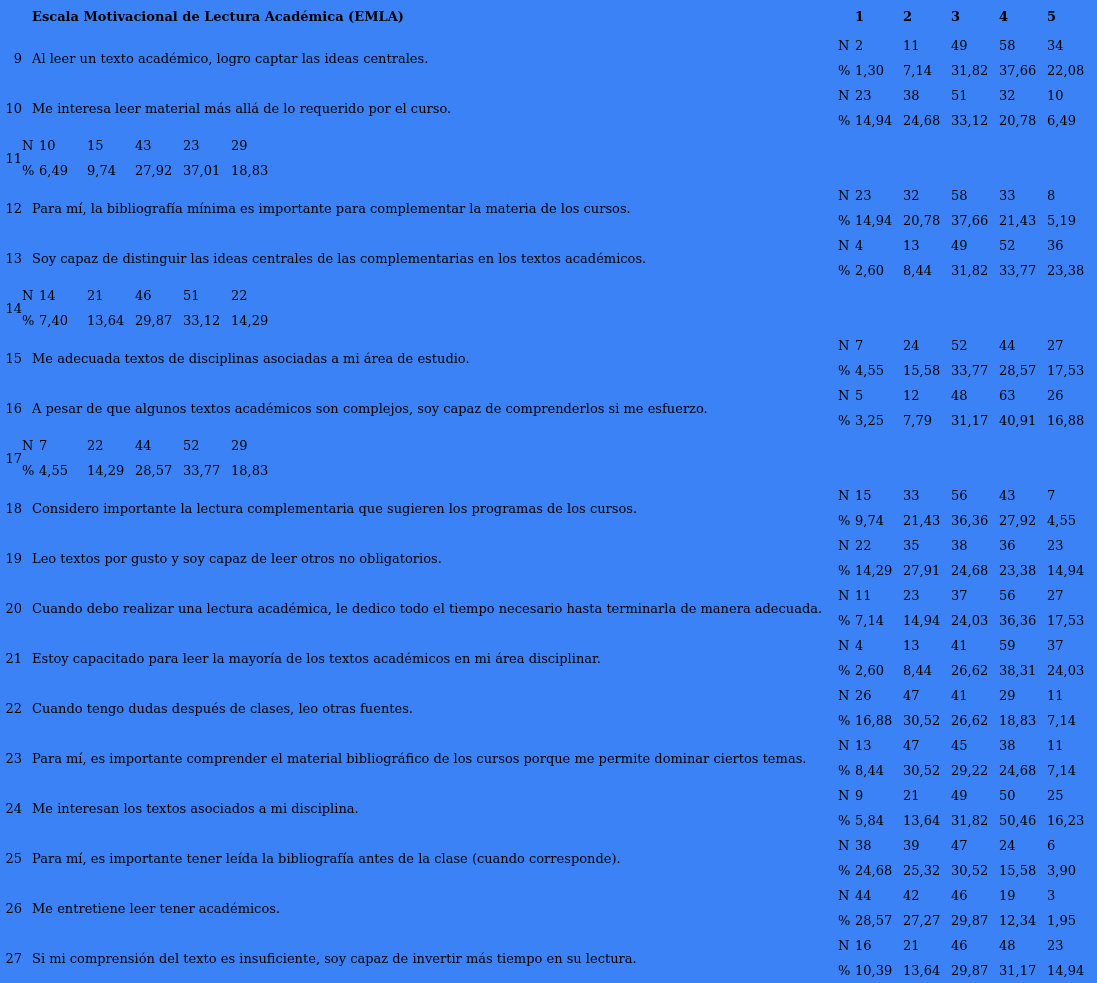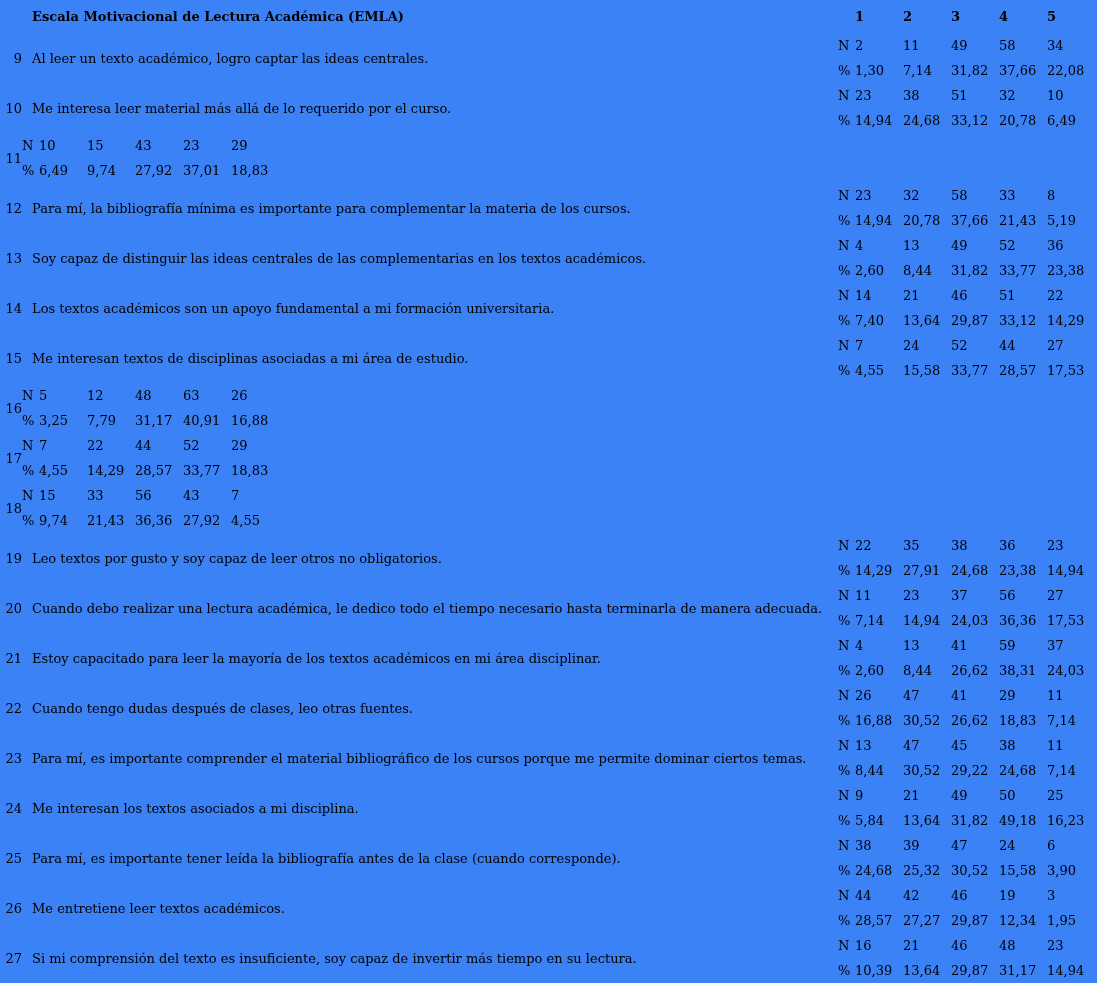--- a/index.html
+++ b/index.html
@@ -177,21 +177,20 @@
             <span class="val">2,60</span>
             <span class="val">8,44</span>
             <span class="val">31,82</span>
             <span class="val">33,77</span>
             <span class="val">23,38</span>
           </div>
         </div>
       </div>
       <div class="row item">
         <div class="col-num">14</div>
-        <div class="col-text">Los textos académicos son un apoyo fundamental a mi formación universitaria.</div>
         <div class="col-stats">
           <div class="stat-row">
             <span class="lbl">N</span>
             <span class="val">14</span>
             <span class="val">21</span>
             <span class="val">46</span>
             <span class="val">51</span>
             <span class="val">22</span>
           </div>
           <div class="stat-row">
@@ -199,21 +198,21 @@
             <span class="val">7,40</span>
             <span class="val">13,64</span>
             <span class="val">29,87</span>
             <span class="val">33,12</span>
             <span class="val">14,29</span>
           </div>
         </div>
       </div>
       <div class="row item">
         <div class="col-num">15</div>
-        <div class="col-text">Me interesan textos de disciplinas asociadas a mi área de estudio.</div>
+        <div class="col-text">Me adecuada textos de disciplinas asociadas a mi área de estudio.</div>
         <div class="col-stats">
           <div class="stat-row">
             <span class="lbl">N</span>
             <span class="val">7</span>
             <span class="val">24</span>
             <span class="val">52</span>
             <span class="val">44</span>
             <span class="val">27</span>
           </div>
           <div class="stat-row">
@@ -221,20 +220,21 @@
             <span class="val">4,55</span>
             <span class="val">15,58</span>
             <span class="val">33,77</span>
             <span class="val">28,57</span>
             <span class="val">17,53</span>
           </div>
         </div>
       </div>
       <div class="row item">
         <div class="col-num">16</div>
+        <div class="col-text">A pesar de que algunos textos académicos son complejos, soy capaz de comprenderlos si me esfuerzo.</div>
         <div class="col-stats">
           <div class="stat-row">
             <span class="lbl">N</span>
             <span class="val">5</span>
             <span class="val">12</span>
             <span class="val">48</span>
             <span class="val">63</span>
             <span class="val">26</span>
           </div>
           <div class="stat-row">
@@ -263,20 +263,21 @@
             <span class="val">4,55</span>
             <span class="val">14,29</span>
             <span class="val">28,57</span>
             <span class="val">33,77</span>
             <span class="val">18,83</span>
           </div>
         </div>
       </div>
       <div class="row item">
         <div class="col-num">18</div>
+        <div class="col-text">Considero importante la lectura complementaria que sugieren los programas de los cursos.</div>
         <div class="col-stats">
           <div class="stat-row">
             <span class="lbl">N</span>
             <span class="val">15</span>
             <span class="val">33</span>
             <span class="val">56</span>
             <span class="val">43</span>
             <span class="val">7</span>
           </div>
           <div class="stat-row">
@@ -409,21 +410,21 @@
             <span class="val">21</span>
             <span class="val">49</span>
             <span class="val">50</span>
             <span class="val">25</span>
           </div>
           <div class="stat-row">
             <span class="lbl">%</span>
             <span class="val">5,84</span>
             <span class="val">13,64</span>
             <span class="val">31,82</span>
-            <span class="val">49,18</span>
+            <span class="val">50,46</span>
             <span class="val">16,23</span>
           </div>
         </div>
       </div>
       <div class="row item">
         <div class="col-num">25</div>
         <div class="col-text">Para mí, es importante tener leída la bibliografía antes de la clase (cuando corresponde).</div>
         <div class="col-stats">
           <div class="stat-row">
             <span class="lbl">N</span>
@@ -438,21 +439,21 @@
             <span class="val">24,68</span>
             <span class="val">25,32</span>
             <span class="val">30,52</span>
             <span class="val">15,58</span>
             <span class="val">3,90</span>
           </div>
         </div>
       </div>
       <div class="row item">
         <div class="col-num">26</div>
-        <div class="col-text">Me entretiene leer textos académicos.</div>
+        <div class="col-text">Me entretiene leer tener académicos.</div>
         <div class="col-stats">
           <div class="stat-row">
             <span class="lbl">N</span>
             <span class="val">44</span>
             <span class="val">42</span>
             <span class="val">46</span>
             <span class="val">19</span>
             <span class="val">3</span>
           </div>
           <div class="stat-row">

